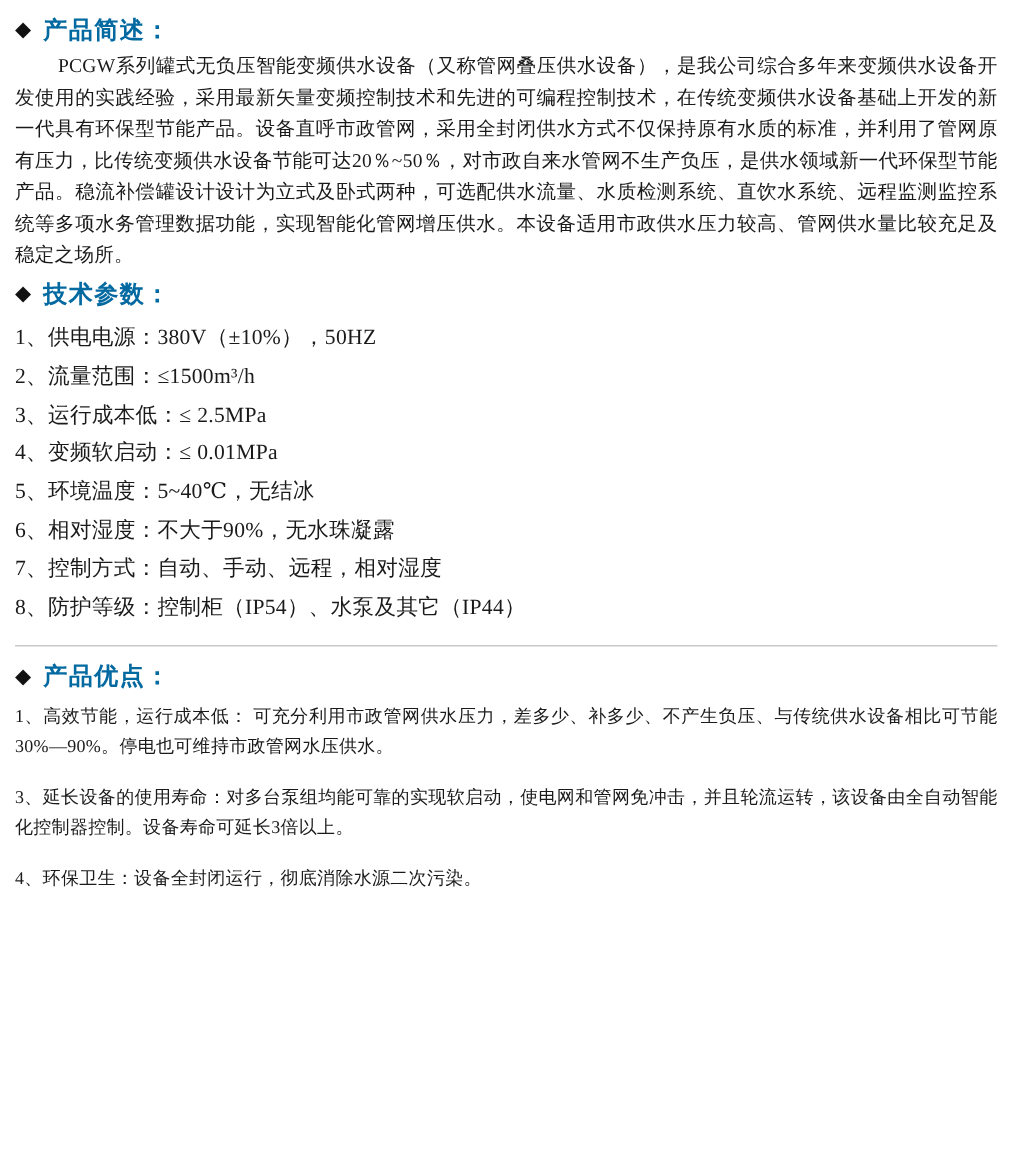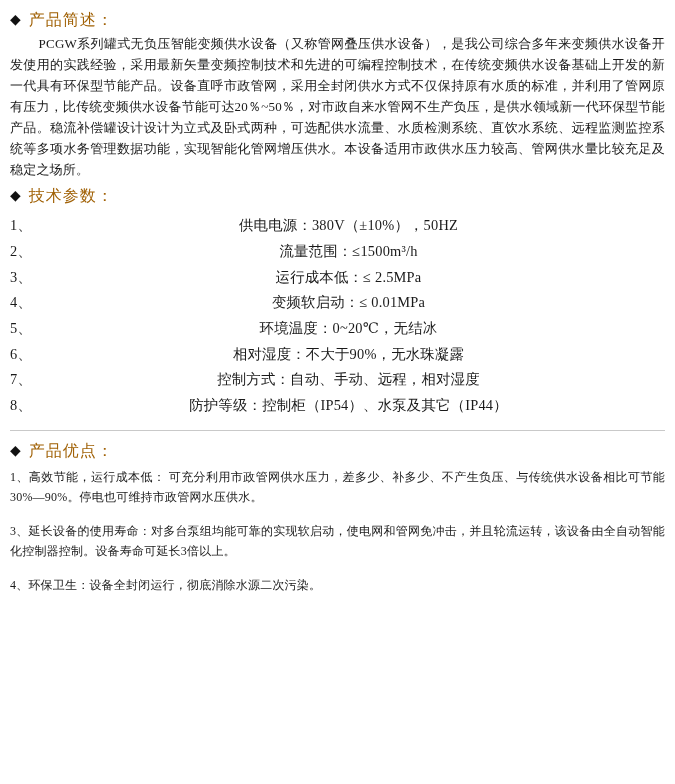--- a/index.html
+++ b/index.html
@@ -29,23 +29,23 @@
   }
   .diamond {
     font-size: 14px;
     line-height: 1;
     color: #111;
     position: relative;
     top: -1px;
   }
   .section-title {
     font-size: 16px;
-    font-weight: normal;
+    font-weight: bold;
     letter-spacing: 1px;
-    color: #a16207;
+    color: #0369a1;
   }
   .para {
     font-size: 13px;
     line-height: 1.62;
     text-align: justify;
     text-justify: inter-ideograph;
     margin: 2px 0 0 0;
     letter-spacing: 0.2px;
   }
   .para.indent {
@@ -62,21 +62,20 @@
     display: flex;
     align-items: baseline;
     letter-spacing: 0.2px;
   }
   .spec-num {
     flex: 0 0 auto;
     white-space: nowrap;
   }
   .spec-text {
     flex: 1 1 auto;
-    text-align: center;
   }
   .divider {
     border: 0;
     border-top: 1px solid #c9c9c9;
     margin: 12px 0 10px 0;
   }
   .adv-list {
     margin: 6px 0 0 0;
     padding: 0;
     list-style: none;
@@ -124,21 +123,21 @@
     <li class="spec-item">
       <span class="spec-num">3、</span>
       <span class="spec-text">运行成本低：≤ 2.5MPa</span>
     </li>
     <li class="spec-item">
       <span class="spec-num">4、</span>
       <span class="spec-text">变频软启动：≤ 0.01MPa</span>
     </li>
     <li class="spec-item">
       <span class="spec-num">5、</span>
-      <span class="spec-text">环境温度：0~20℃，无结冰</span>
+      <span class="spec-text">环境温度：5~40℃，无结冰</span>
     </li>
     <li class="spec-item">
       <span class="spec-num">6、</span>
       <span class="spec-text">相对湿度：不大于90%，无水珠凝露</span>
     </li>
     <li class="spec-item">
       <span class="spec-num">7、</span>
       <span class="spec-text">控制方式：自动、手动、远程，相对湿度</span>
     </li>
     <li class="spec-item">

